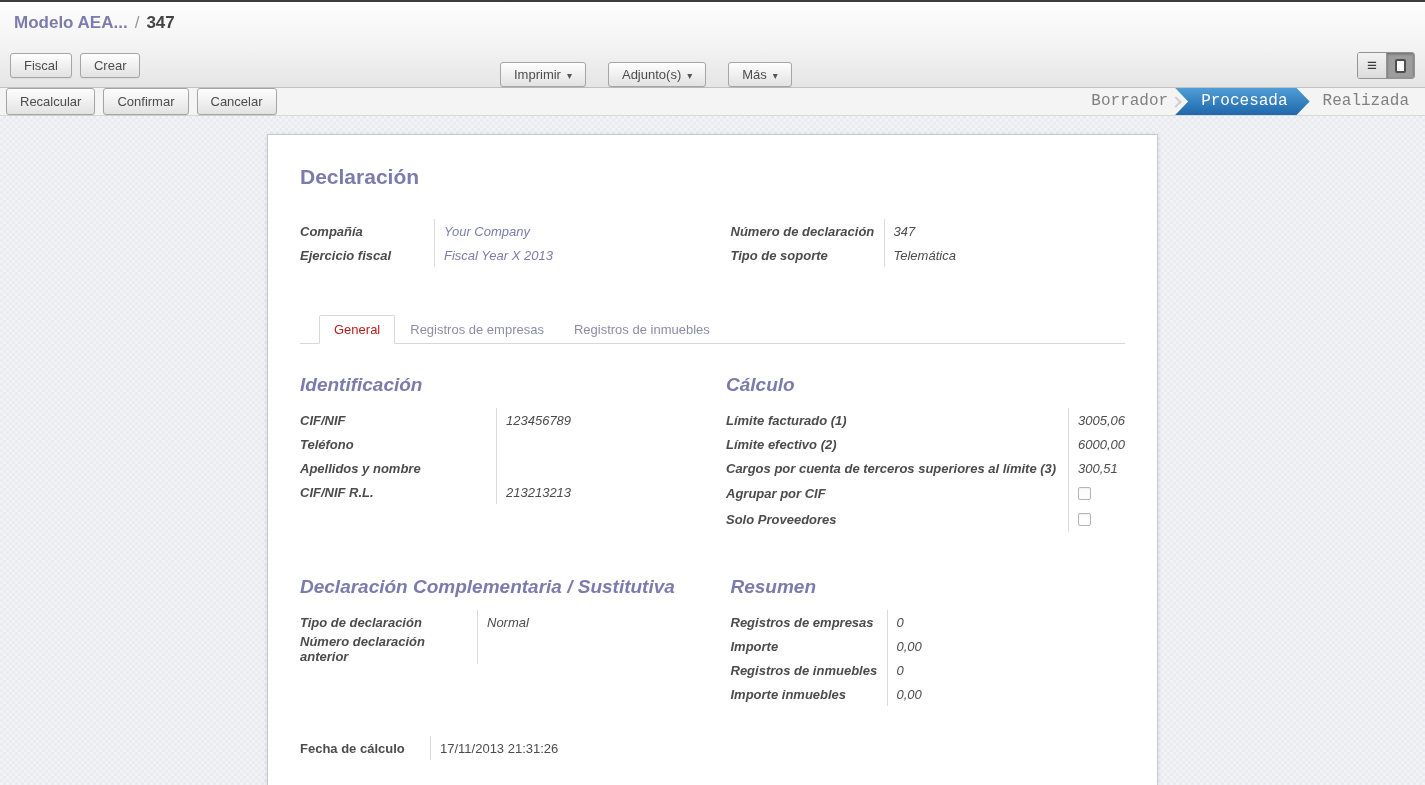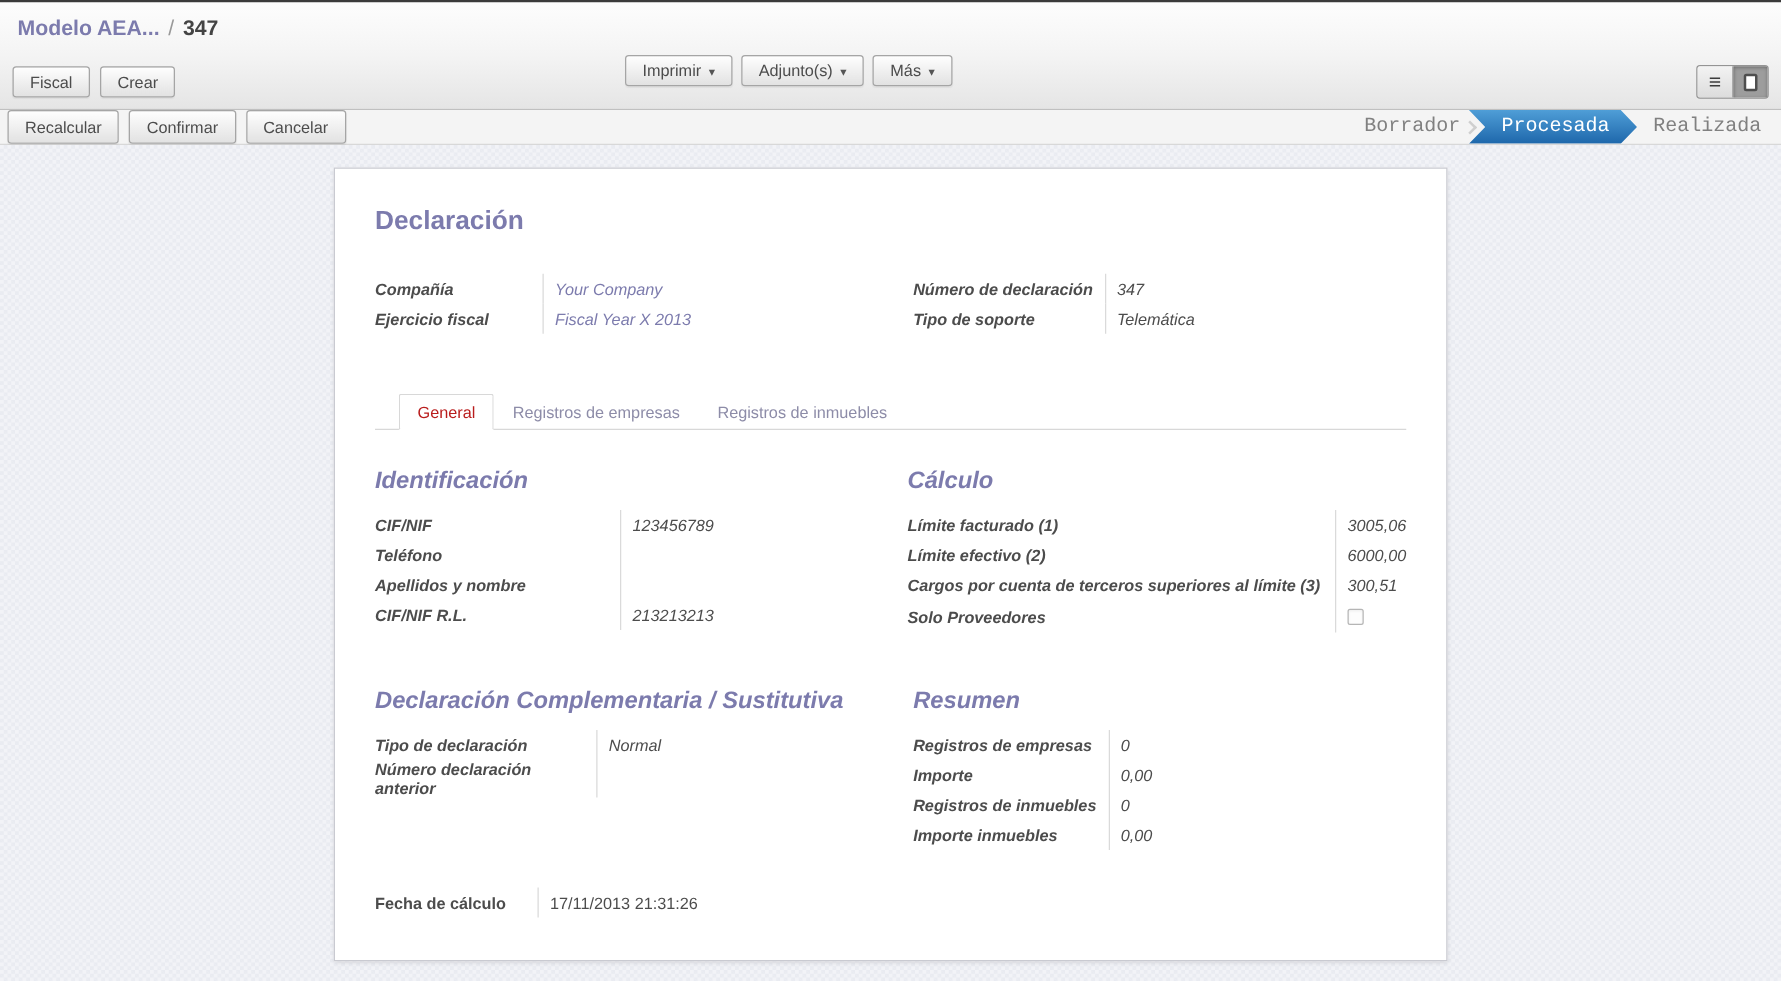--- a/index.html
+++ b/index.html
@@ -23,21 +23,21 @@
   .bc-current { color:#444; }
 
   
   .control-row {
     height:44px; flex:0 0 auto; position:relative;
     display:flex; align-items:center; padding:0 10px;
     background:linear-gradient(#f4f4f4,#e5e5e5);
     border-bottom:1px solid #c0c0c0;
   }
   .left-btns { display:flex; gap:8px; }
-  .center-btns { position:absolute; left:500px; top:0; height:100%; display:flex; align-items:flex-start; gap:7px; }
+  .center-btns { position:absolute; left:500px; top:0; height:100%; display:flex; align-items:flex-end; gap:22px; }
   .btn {
     border:1px solid #a5a5a5; border-radius:3px;
     background:linear-gradient(#fefefe,#e2e2e2);
     color:#4c4c4c; font-size:13px; font-family:inherit;
     padding:4px 13px; cursor:pointer; white-space:nowrap;
     box-shadow:0 1px 1px rgba(0,0,0,.05);
   }
   .caret { font-size:10px; color:#555; margin-left:6px; }
   .view-switcher {
     margin-left:auto; display:flex; border:1px solid #949494;
@@ -236,20 +236,26 @@
             </div>
             <div class="frow">
               <label class="flabel">Límite efectivo (2)</label>
               <div class="fvalue">6000,00</div>
             </div>
             <div class="frow">
               <label class="flabel">Cargos por cuenta de terceros superiores al límite (3)</label>
               <div class="fvalue">300,51</div>
             </div>
             <div class="frow cb">
+              <label class="flabel">Agrupar por CIF</label>
+              <div class="fvalue">
+                  <span class="checkbox"></span>
+                </div>
+            </div>
+            <div class="frow cb">
               <label class="flabel">Solo Proveedores</label>
               <div class="fvalue">
                   <span class="checkbox"></span>
                 </div>
             </div>
           </div>
         </div>
       </div>
 
       <div class="cols second">

